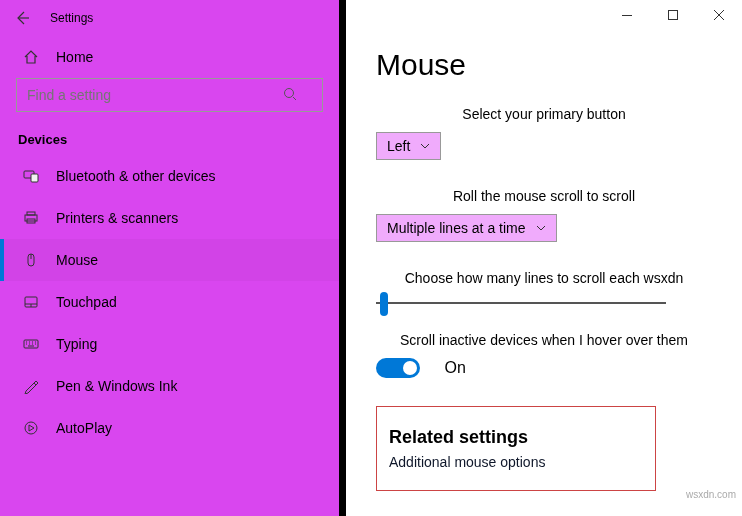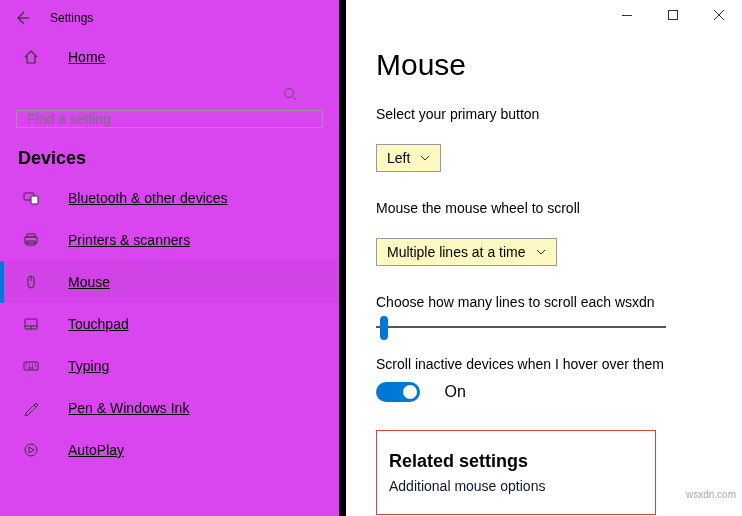--- a/index.html
+++ b/index.html
@@ -4,31 +4,31 @@
 <style>
   * { box-sizing: border-box; margin: 0; padding: 0; font-family: "Segoe UI", sans-serif; }
   body { width: 742px; height: 516px; background: #fff; overflow: hidden; position: relative; }
   .window { display: flex; height: 100%; }
   .sidebar { width: 346px; background: #d946ef; border-right: 7px solid #000000; display: flex; flex-direction: column; }
   .titlebar { height: 36px; display: flex; align-items: center; padding: 0 10px; }
   .back { width: 24px; height: 24px; display: flex; align-items: center; justify-content: center; cursor: pointer; }
   .title { margin-left: 16px; font-size: 12px; }
   .nav-item { display: flex; align-items: center; height: 42px; padding: 0 20px; cursor: pointer; font-size: 14px; }
   .nav-item .icon { width: 22px; display: flex; justify-content: center; }
-  .nav-item .label { margin-left: 26px; text-decoration: underline; }
+  .nav-item .label { margin-left: 14px; }
   .search-wrap { padding: 0 16px 8px 16px; }
-  .search { width: 100%; height: 16px; border: 1px solid #999; background: transparent; padding: 8px 10px; font-size: 14px; position: relative; margin-top: 32px; }
+  .search { width: 100%; height: 16px; border: 1px solid #999; background: transparent; padding: 16px 10px; font-size: 14px; position: relative; }
   .search-container { position: relative; }
   .search-icon { position: absolute; right: 26px; top: 9px; pointer-events: none; }
-  .section-header { padding: 12px 18px 8px 18px; font-weight: 600; font-size: 18px; }
+  .section-header { padding: 12px 18px 8px 18px; font-weight: 600; font-size: 13px; }
   .nav-list .nav-item.active { border-left: 4px solid #0078d7; padding-left: 16px; background: rgba(0,0,0,0.03); }
   .content { flex: 1; padding: 48px 30px 0 30px; position: relative; }
   .content h1 { font-weight: 400; font-size: 30px; margin-bottom: 24px; }
-  .setting-label { font-size: 14px; margin-bottom: 10px; }
-  .select { border: 1px solid #999; padding: 5px 10px; font-size: 14px; display: inline-flex; align-items: center; gap: 10px; cursor: pointer; background: #fef9c3; margin-top: 12px; }
+  .setting-label { font-size: 14px; margin-bottom: 10px; text-align: center; }
+  .select { border: 1px solid #999; padding: 5px 10px; font-size: 14px; display: inline-flex; align-items: center; gap: 10px; cursor: pointer; background: #f0abfc; }
   .group { margin-bottom: 28px; }
   .slider-track { width: 290px; height: 2px; background: #555; position: relative; margin-top: 16px; }
   .slider-thumb { position: absolute; left: 4px; top: -10px; width: 8px; height: 24px; background: #0078d7; border-radius: 4px; cursor: pointer; }
   .toggle { width: 44px; height: 20px; background: #0078d7; border-radius: 10px; position: relative; display: inline-block; vertical-align: middle; cursor: pointer; }
   .toggle-knob { position: absolute; right: 3px; top: 3px; width: 14px; height: 14px; background: #fff; border-radius: 50%; }
   .toggle-label { display: inline-block; margin-left: 20px; font-size: 16px; vertical-align: middle; }
   .related-box { border: 1px solid #c44; padding: 20px 12px; width: 280px; }
   .related-title { font-size: 18px; font-weight: 600; margin-bottom: 6px; }
   .link { color: #0f172a; font-size: 14px; cursor: pointer; }
   .window-controls { position: absolute; top: 0; right: 0; display: flex; }
@@ -169,21 +169,21 @@
         <span>Left</span>
         <span>
           <svg width="10" height="6" viewBox="0 0 10 6">
               <path d="M1 1 L5 5 L9 1" fill="none" stroke="#333"></path>
             </svg>
         </span>
       </div>
     </div>
 
     <div class="group">
-      <div class="setting-label">Mouse the mouse wheel to scroll</div>
+      <div class="setting-label">Roll the mouse scroll to scroll</div>
       <div class="select">
         <span>Multiple lines at a time</span>
         <span>
           <svg width="10" height="6" viewBox="0 0 10 6">
               <path d="M1 1 L5 5 L9 1" fill="none" stroke="#333"></path>
             </svg>
         </span>
       </div>
     </div>
 

